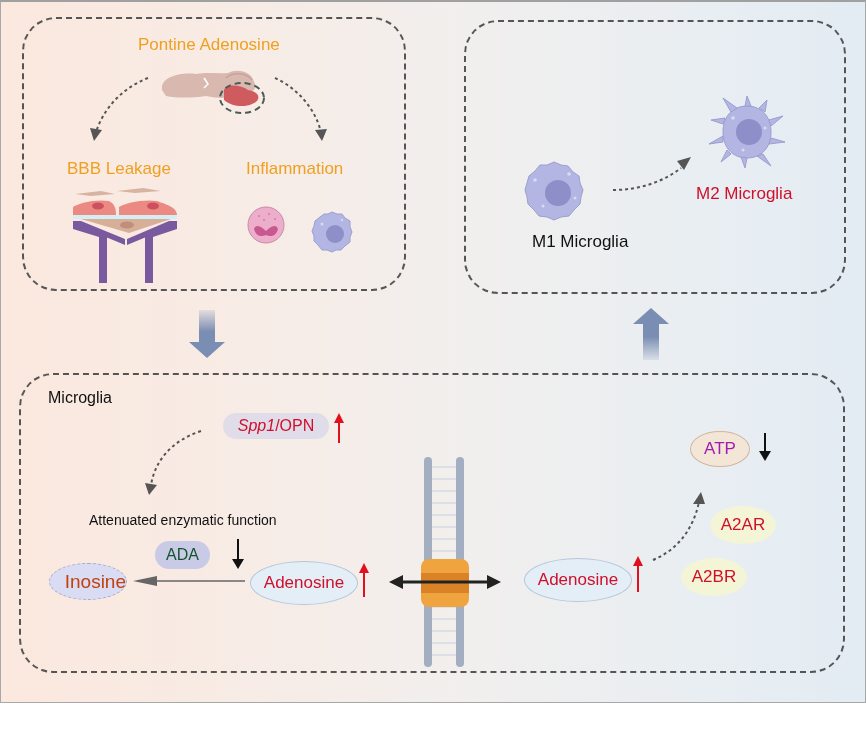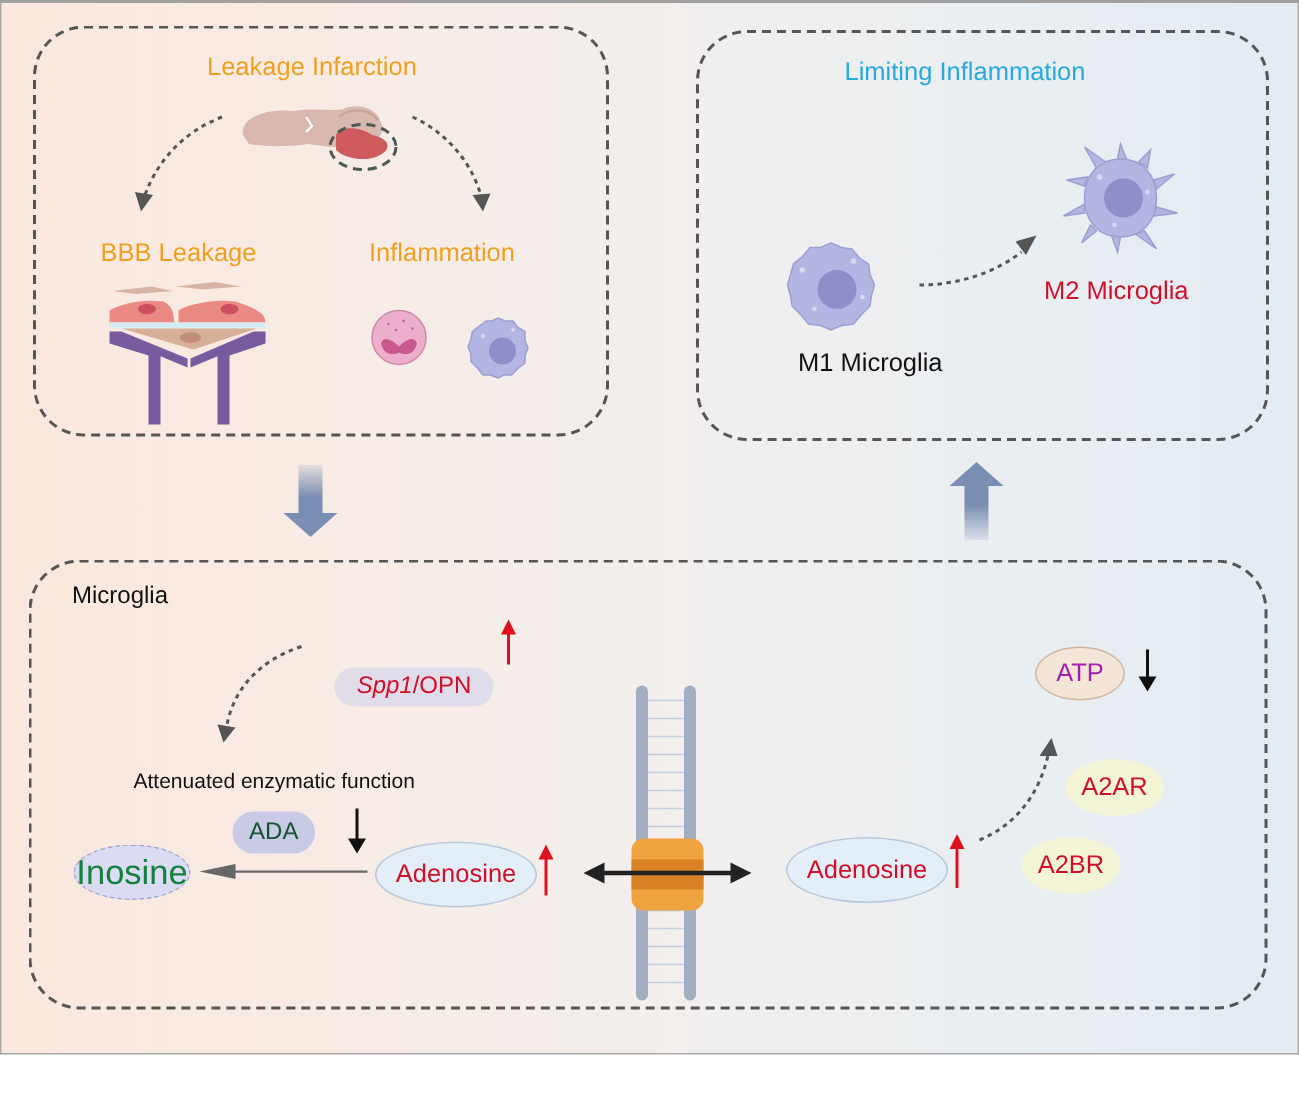--- a/index.html
+++ b/index.html
@@ -15,21 +15,21 @@
   svg { position:absolute; overflow:visible; }
   .pill { position:absolute; border-radius:50%; display:flex; align-items:center; justify-content:center; }
 </style>
 </head>
 <body>
 
 <div id="figure">
 
   <div class="panel" style="left:21px;top:15px;width:380px;height:270px;"></div>
 
-  <div class="txt" style="left:137px;top:33px;font-size:17px;color:#f0a020;">Leakage Infarction</div>
+  <div class="txt" style="left:137px;top:33px;font-size:17px;color:#f0a020;">Pontine Adenosine</div>
 
   <svg style="left:155px;top:62px;" width="110" height="52" viewBox="0 0 110 52">
     <path d="M6 26 C4 14 22 8 40 10 C52 8 62 10 72 9 C82 4 96 8 98 18 C102 24 96 30 88 30 C80 36 60 34 50 32 C36 34 20 34 10 32 Z" fill="#d9b8b0"></path>
     <path d="M70 14 C76 8 90 8 96 16" stroke="#c7a39c" fill="none" stroke-width="1.5"></path>
     <path d="M48 14 l4 6 l-4 4" stroke="#fff" fill="none" stroke-width="1.5"></path>
     <path d="M68 26 C70 20 84 20 92 26 C104 28 106 36 96 40 C88 44 74 42 68 36 Z" fill="#cf5b5e"></path>
     <ellipse cx="86" cy="34" rx="22" ry="15" fill="none" stroke="#4a5a55" stroke-width="2" stroke-dasharray="6 4"></ellipse>
   </svg>
 
   <svg style="left:85px;top:70px;" width="80" height="75" viewBox="0 0 80 75">
@@ -69,21 +69,20 @@
 
   <svg style="left:309px;top:208px;" width="44" height="44" viewBox="0 0 44 44">
     <path d="M22 2 L27 4 L32 4 L35 8 L40 11 L40 17 L42 22 L40 27 L40 32 L35 36 L31 40 L26 40 L22 42 L17 40 L12 40 L8 35 L4 31 L4 26 L2 21 L4 16 L5 11 L10 7 L14 4 L18 4 Z" fill="#b3b6e2" stroke="#9c9fd0" stroke-width="1"></path>
     <circle cx="25" cy="24" r="9" fill="#8e8ec8"></circle>
     <circle cx="12" cy="14" r="1.5" fill="#d8dbf4"></circle>
       <circle cx="32" cy="10" r="1.2" fill="#d8dbf4"></circle>
   </svg>
 
   <div class="panel" style="left:463px;top:18px;width:378px;height:270px;"></div>
 
-  <div class="txt" style="left:562px;top:36px;font-size:17px;color:#27a9de;">Limiting Inflammation</div>
 
   <svg style="left:522px;top:158px;" width="62" height="62" viewBox="0 0 62 62">
     <path d="M31 2 L38 5 L45 6 L50 12 L56 16 L57 23 L60 30 L58 37 L57 44 L51 50 L46 56 L38 57 L31 60 L24 57 L16 56 L11 50 L5 44 L4 37 L2 30 L4 23 L6 16 L12 11 L17 5 L24 5 Z" fill="#b3b6e2" stroke="#9c9fd0" stroke-width="1"></path>
     <circle cx="35" cy="33" r="13" fill="#8e8ec8"></circle>
     <circle cx="12" cy="20" r="1.8" fill="#d8dbf4"></circle>
       <circle cx="46" cy="14" r="1.8" fill="#d8dbf4"></circle>
     <circle cx="52" cy="38" r="1.5" fill="#d8dbf4"></circle>
       <circle cx="20" cy="46" r="1.5" fill="#d8dbf4"></circle>
   </svg>
 
@@ -134,21 +133,21 @@
         <stop offset="1" stop-color="#7a8db2" stop-opacity="1"></stop>
       </linearGradient>
     </defs>
     <path d="M12 52 L28 52 L28 16 L38 16 L20 0 L2 16 L12 16 Z" fill="url(#gup)"></path>
   </svg>
 
   <div class="panel" style="left:18px;top:371px;width:822px;height:296px;"></div>
 
   <div class="txt" style="left:47px;top:387px;font-size:16px;color:#111;">Microglia</div>
 
-  <div class="pill" style="left:222px;top:411px;width:106px;height:26px;border-radius:13px;background:rgba(205,208,235,0.55);font-size:16px;color:#d0102a;margin-top:32px;">
+  <div class="pill" style="left:222px;top:411px;width:106px;height:26px;border-radius:13px;background:rgba(205,208,235,0.55);font-size:16px;color:#d0102a;">
     <i>Spp1</i>
       <span>/OPN</span>
   </div>
   <svg style="left:333px;top:411px;" width="10" height="30" viewBox="0 0 10 30">
     <line x1="5" y1="8" x2="5" y2="30" stroke="#e0101e" stroke-width="2"></line>
     <polygon points="0,10 5,0 10,10" fill="#e0101e"></polygon>
   </svg>
 
   <svg style="left:140px;top:425px;" width="70" height="70" viewBox="0 0 70 70">
     <path d="M60 4 C30 14 14 34 10 58" stroke="#555" stroke-width="2" fill="none" stroke-dasharray="3 3"></path>
@@ -158,21 +157,21 @@
   <div class="txt" style="left:88px;top:510px;font-size:14px;color:#111;">Attenuated enzymatic function</div>
 
   <div class="pill" style="left:154px;top:539px;width:55px;height:28px;border-radius:14px;background:#c9cbe6;font-size:16px;color:#14532d;">
     <span>ADA</span>
   </div>
   <svg style="left:231px;top:537px;" width="12" height="32" viewBox="0 0 12 32">
     <line x1="6" y1="0" x2="6" y2="22" stroke="#111" stroke-width="2"></line>
     <polygon points="0,20 6,30 12,20" fill="#111"></polygon>
   </svg>
 
-  <div class="pill" style="left:48px;top:561px;width:76px;height:35px;background:#d9dcf3;border:1px dashed #a5a8cc;font-size:23px;color:#15803d;">
+  <div class="pill" style="left:48px;top:561px;width:76px;height:35px;background:#d9dcf3;border:1px dashed #a5a8cc;font-size:19px;color:#c2410c;justify-content:flex-end;">
     <span>Inosine</span>
   </div>
 
   <svg style="left:132px;top:572px;" width="112" height="14" viewBox="0 0 112 14">
     <line x1="20" y1="7" x2="112" y2="7" stroke="#666" stroke-width="1.5"></line>
     <polygon points="0,7 24,2 24,12" fill="#666"></polygon>
   </svg>
 
   <div class="pill" style="left:249px;top:559px;width:106px;height:42px;background:#e4eef7;border:1px solid #b7c7dc;font-size:17px;color:#d0102a;">
     <span>Adenosine</span>

